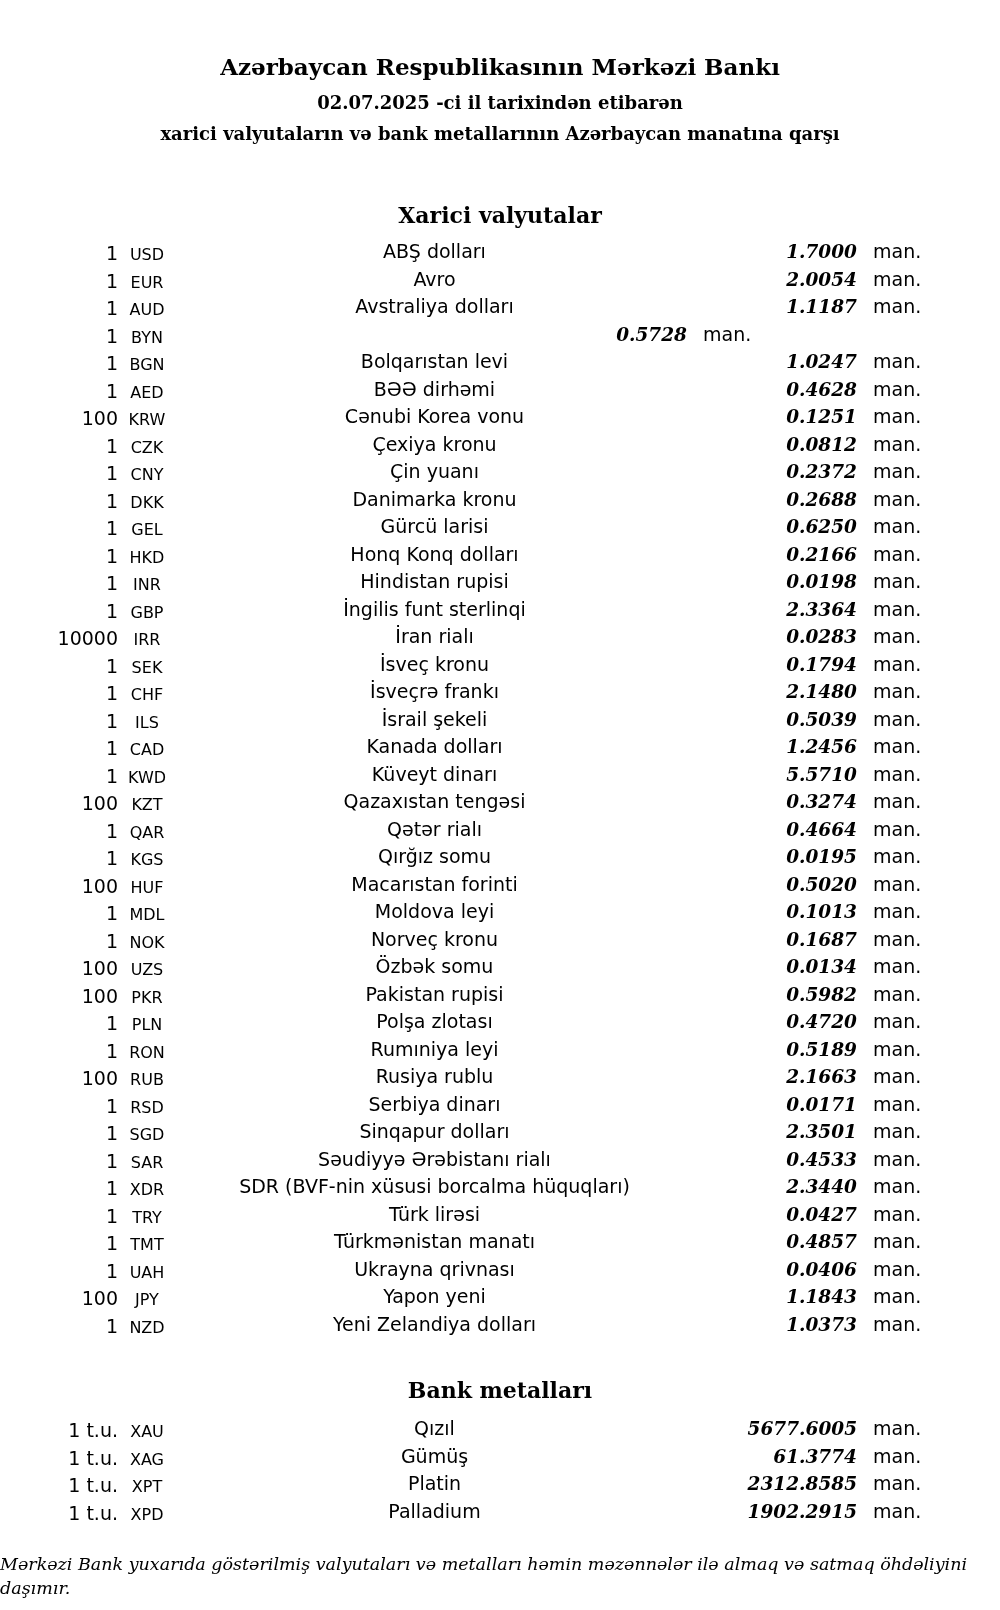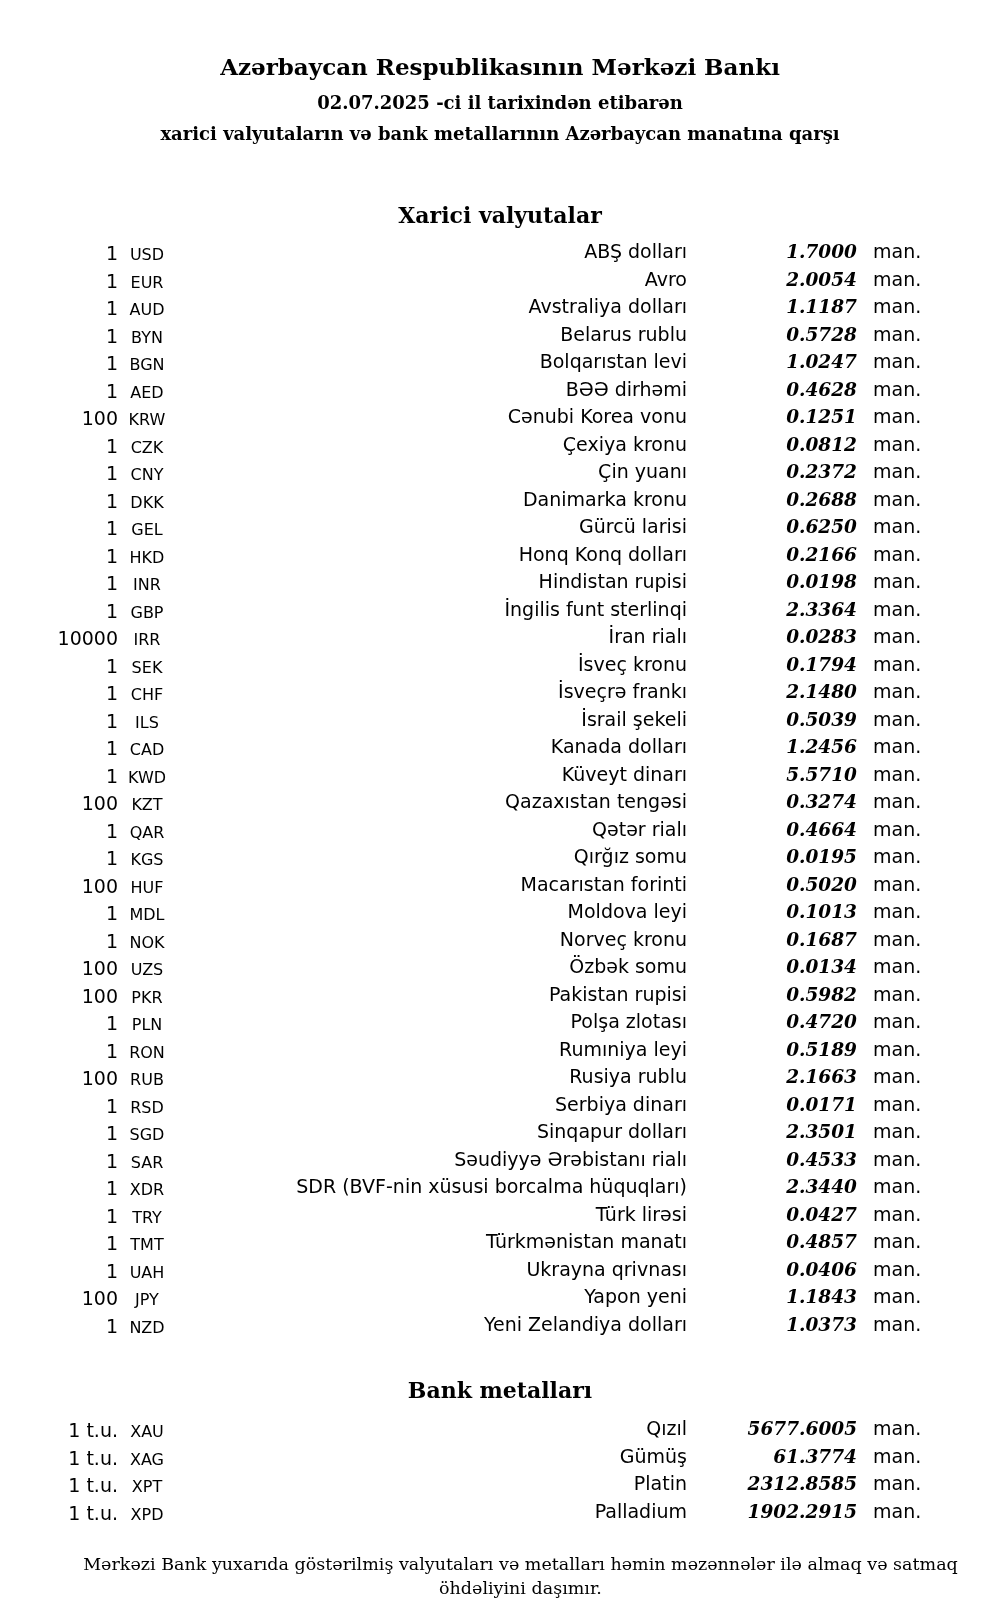--- a/index.html
+++ b/index.html
@@ -73,46 +73,46 @@
     white-space: nowrap;
   }
   .cell-code {
     text-align: center;
     font-size: 16px;
     position: relative;
     top: 2px;
     white-space: nowrap;
   }
   .cell-name {
-    text-align: right;
+    text-align: center;
     font-size: 19px;
     padding-left: 6px;
     white-space: nowrap;
   }
   .cell-rate {
     text-align: right;
     font-family: "DejaVu Serif", "Liberation Serif", serif;
     font-style: italic;
     font-weight: bold;
     font-size: 18.5px;
     white-space: nowrap;
   }
   .cell-unit {
     text-align: left;
     padding-left: 16px;
     font-size: 19px;
     white-space: nowrap;
   }
   .doc-footer {
     margin-top: 27px;
-    text-align: center;
+    text-align: left;
     font-family: "DejaVu Serif", "Liberation Serif", serif;
+    font-style: italic;
     font-size: 17.5px;
     line-height: 24px;
-    margin-left: 41px;
   }
 </style>
 </head>
 <body>
 
 <div class="page">
 
   <header class="doc-header">
     <h1 class="doc-title">Azərbaycan Respublikasının Mərkəzi Bankı</h1>
     <div class="doc-date">02.07.2025 -ci il tarixindən etibarən</div>
@@ -142,21 +142,20 @@
     <span class="cell-qty">1</span>
     <span class="cell-code">AUD</span>
     <span class="cell-name">Avstraliya dolları</span>
     <span class="cell-rate">1.1187</span>
     <span class="cell-unit">man.</span>
   </div>
 
   <div class="row">
     <span class="cell-qty">1</span>
     <span class="cell-code">BYN</span>
-    <span class="cell-name">Belarus rublu</span>
     <span class="cell-rate">0.5728</span>
     <span class="cell-unit">man.</span>
   </div>
 
   <div class="row">
     <span class="cell-qty">1</span>
     <span class="cell-code">BGN</span>
     <span class="cell-name">Bolqarıstan levi</span>
     <span class="cell-rate">1.0247</span>
     <span class="cell-unit">man.</span>

